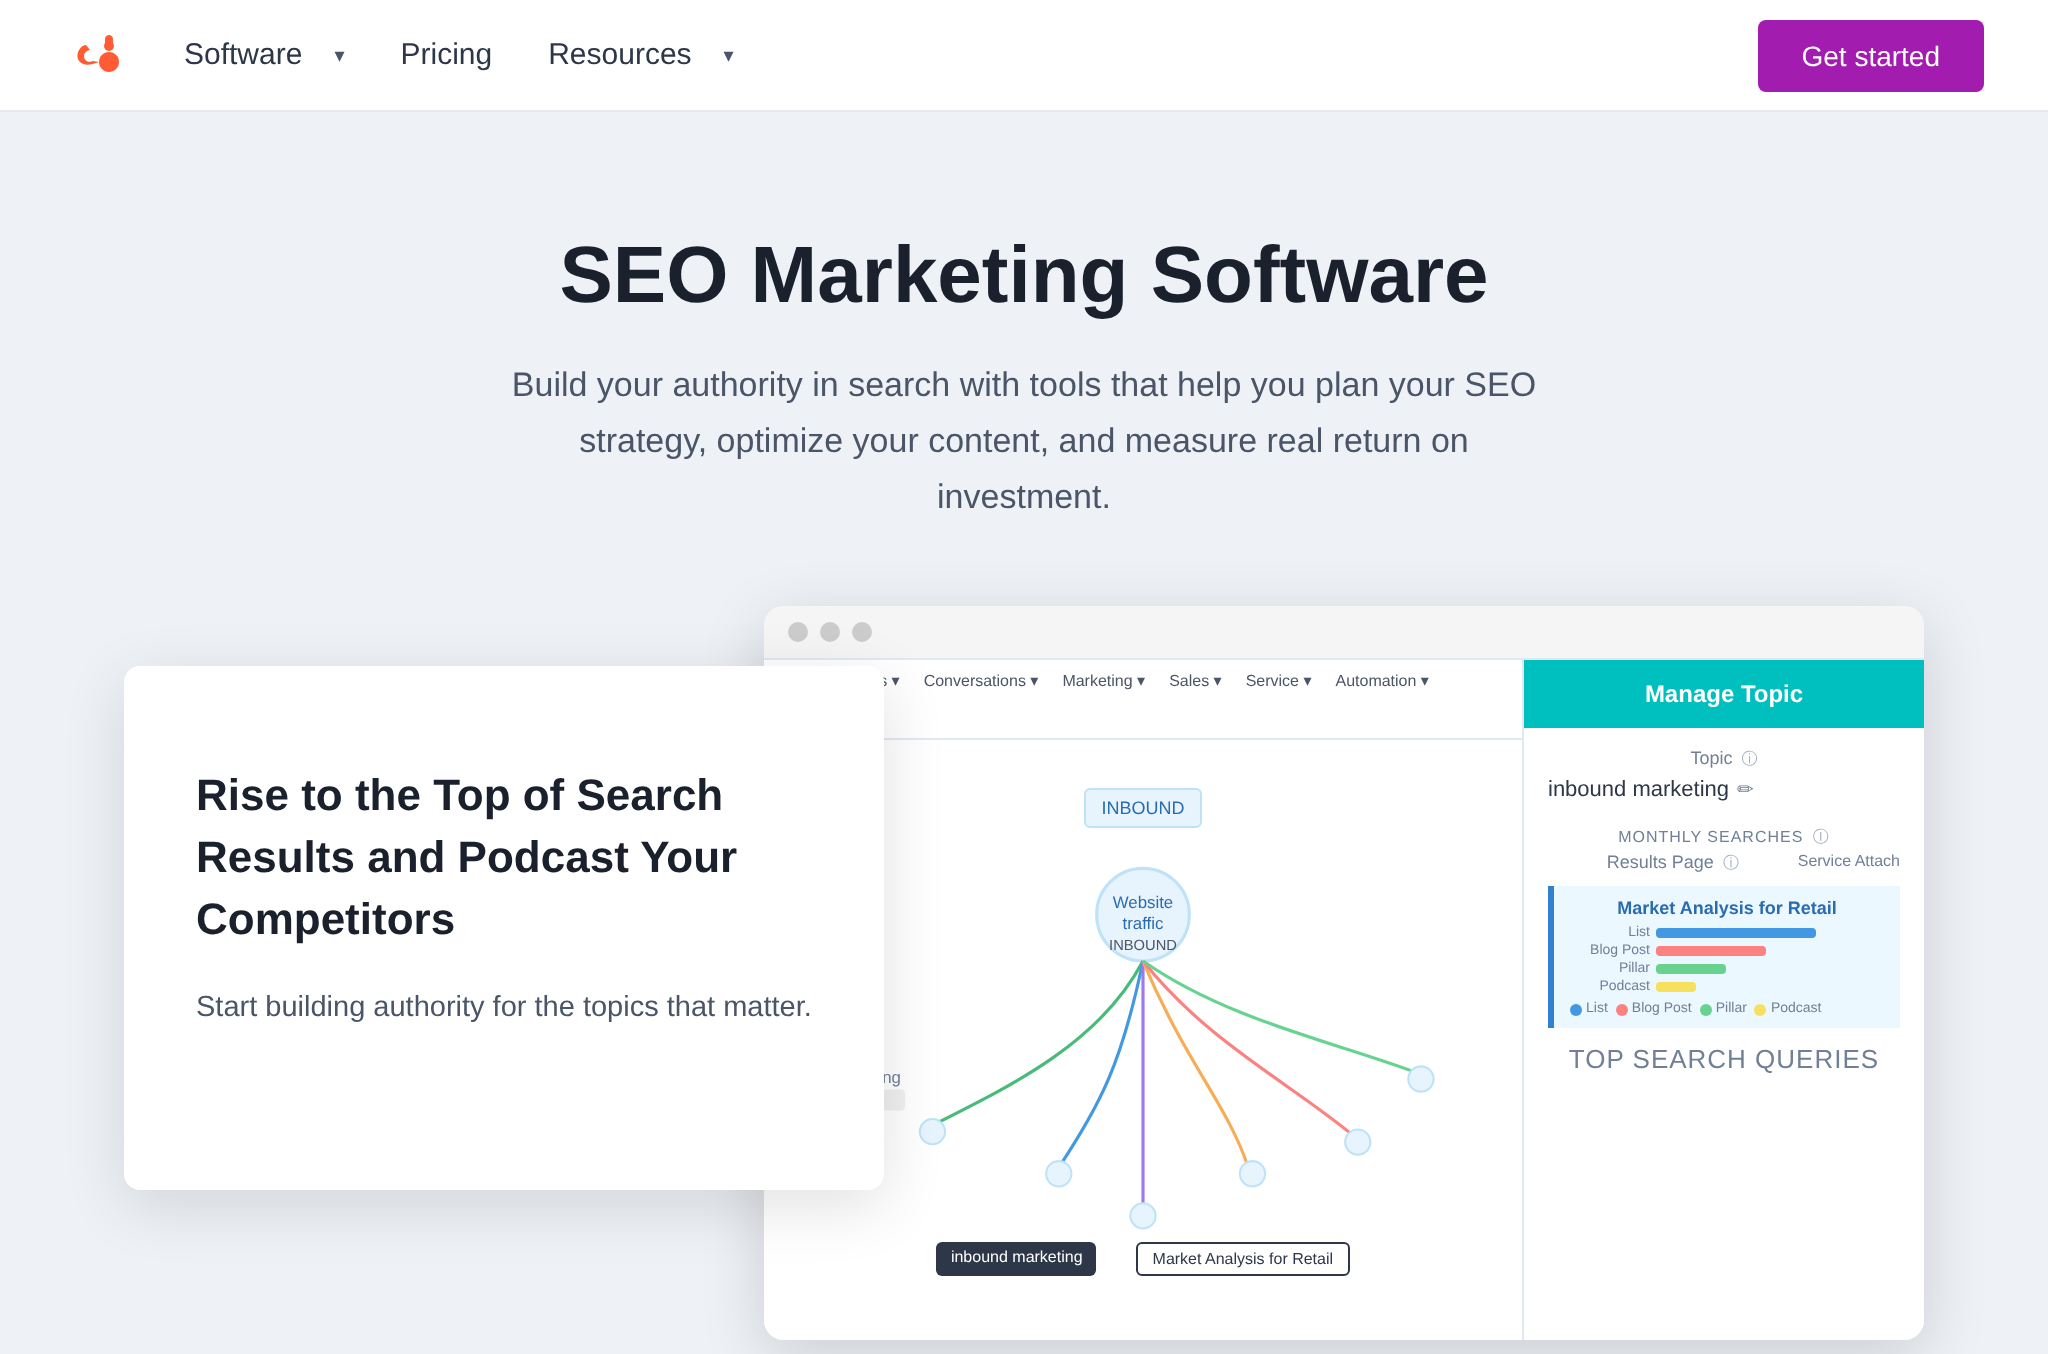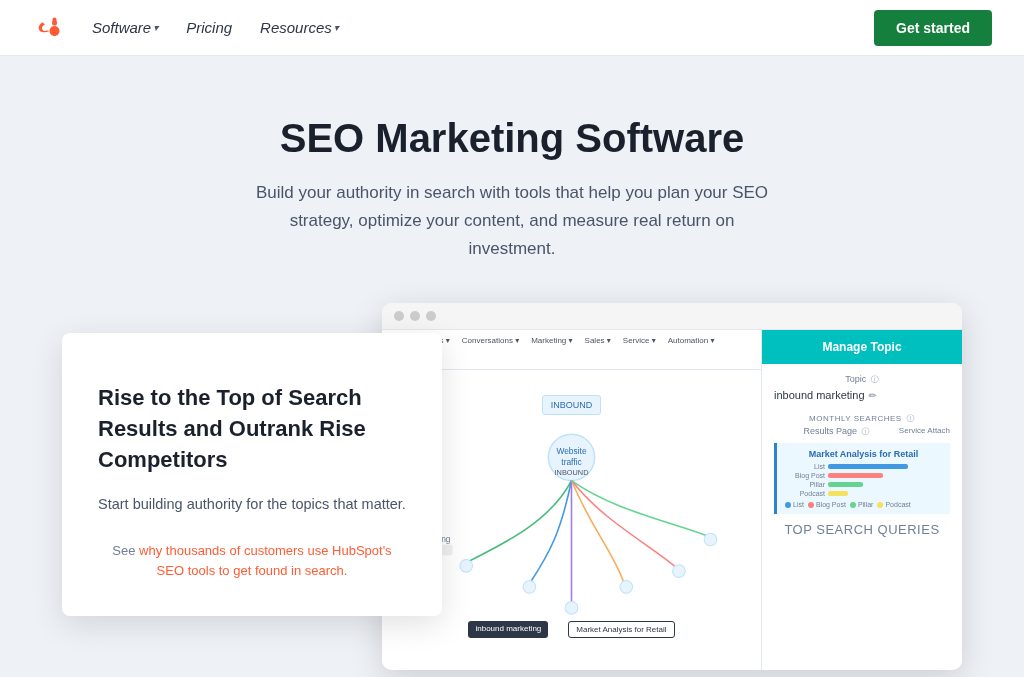--- a/index.html
+++ b/index.html
@@ -24,32 +24,31 @@
       align-items: center;
       gap: 28px;
       flex: 1;
     }
     .nav-link {
       font-size: 15px;
       color: #2d3748;
       cursor: pointer;
       display: flex;
       align-items: center;
-      gap: 2px;
+      gap: 16px;
       font-weight: 500;
-      font-style: italic;
     }
     .nav-cta {
-      background: #15803d;
+      background: #a21caf;
       color: #fff;
       border: none;
       padding: 10px 22px;
       border-radius: 4px;
       font-size: 14px;
-      font-weight: 700;
+      font-weight: 400;
       cursor: pointer;
       margin-left: auto;
     }
 
     
     .hero {
       background: #eef1f6;
       text-align: center;
       padding: 60px 20px 0;
     }
@@ -91,21 +90,21 @@
     .white-card-title {
       font-size: 22px;
       font-weight: 700;
       color: #1a202c;
       line-height: 1.4;
       margin-bottom: 18px;
     }
     .white-card-sub {
       font-size: 14.5px;
       color: #4a5568;
-      margin-bottom: 26px;
+      margin-bottom: 44px;
       line-height: 1.5;
     }
     .demo-btn {
       background: #ff5c35;
       color: #fff;
       border: none;
       padding: 16px 32px;
       border-radius: 4px;
       font-size: 16px;
       font-weight: 600;
@@ -374,25 +373,22 @@
   <button class="nav-cta">Get started</button>
 </nav>
 
 <div class="hero">
   <h1 class="hero-title">SEO Marketing Software</h1>
   <p class="hero-sub">Build your authority in search with tools that help you plan your SEO strategy, optimize your content, and measure real return on investment.</p>
 
   <div class="demo-area">
 
     <div class="white-card">
-      <h2 class="white-card-title">Rise to the Top of Search Results and Outrank Rise Competitors</h2>
+      <h2 class="white-card-title">Rise to the Top of Search Results and Podcast Your Competitors</h2>
       <p class="white-card-sub">Start building authority for the topics that matter.</p>
-      <p class="white-card-footer">
-        <span>See </span><a>why thousands of customers use HubSpot's SEO tools to get found in search.</a>
-      </p>
     </div>
 
     <div class="browser-mock">
       <div class="browser-bar">
         <div class="browser-dot"></div>
         <div class="browser-dot"></div>
         <div class="browser-dot"></div>
       </div>
       <div class="browser-content">
 

